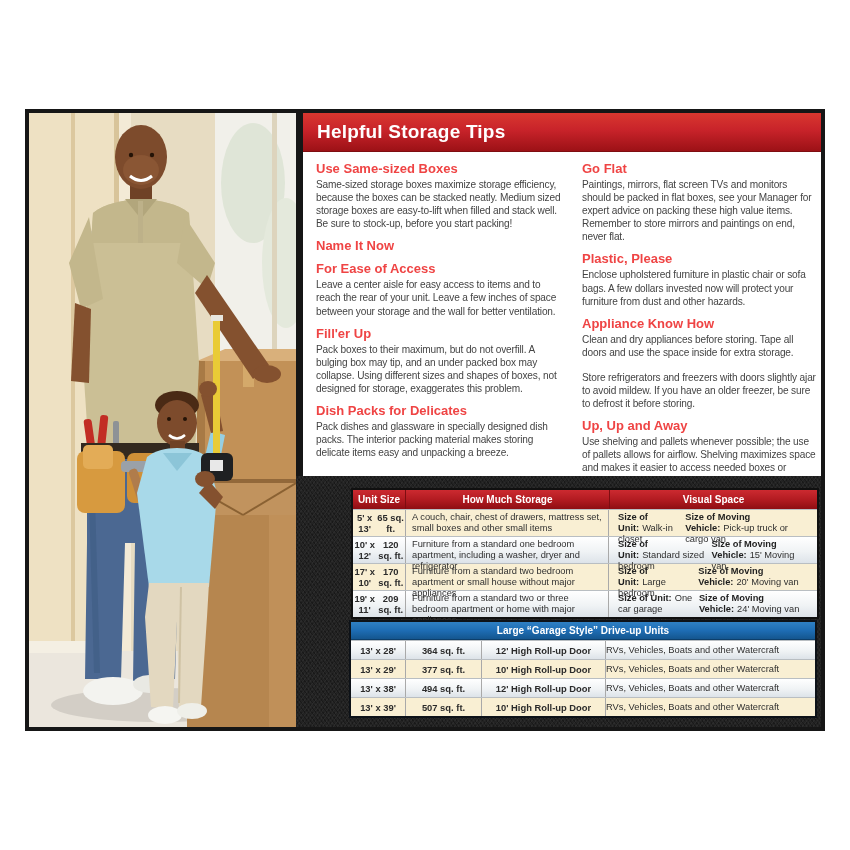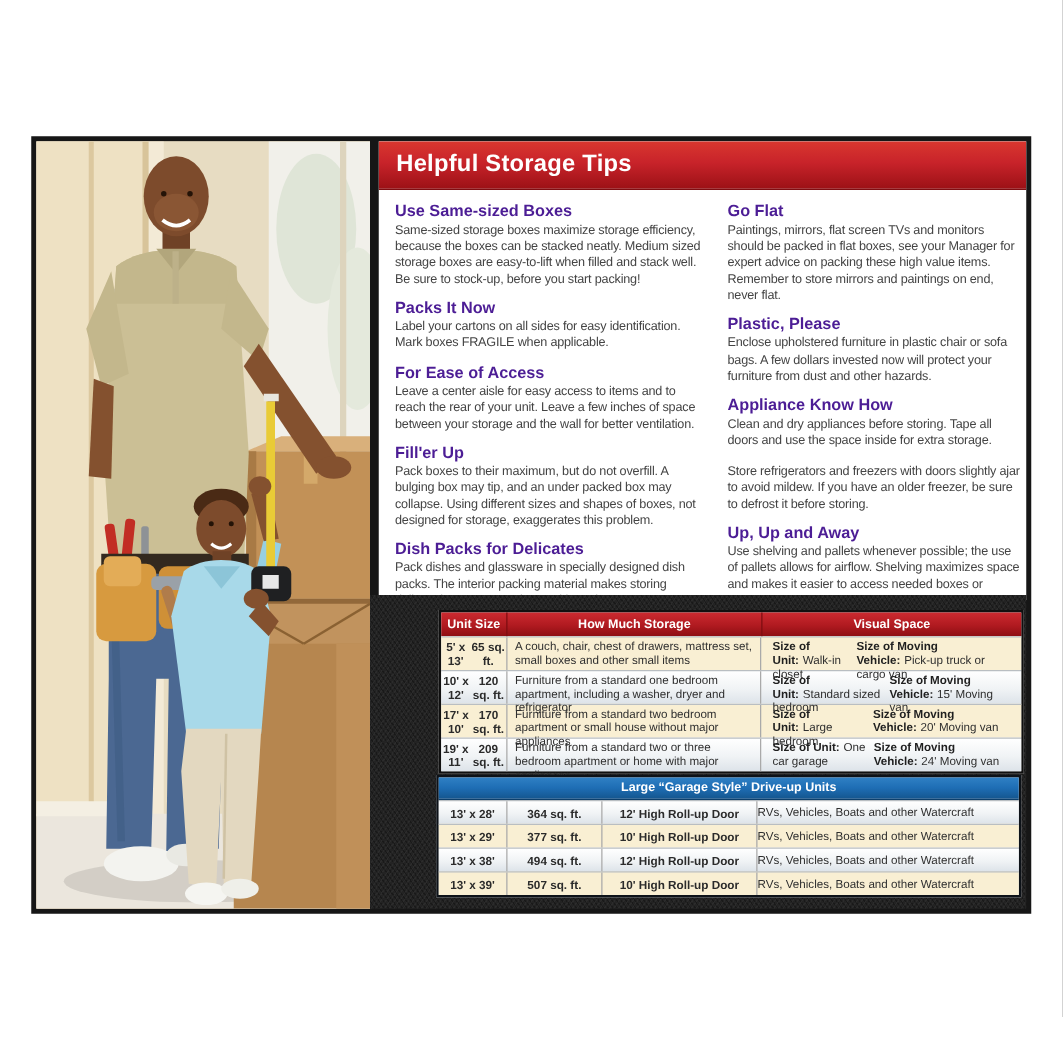--- a/index.html
+++ b/index.html
@@ -9,21 +9,21 @@
   
   .photo{position:absolute;left:4px;top:4px;width:267px;height:614px;overflow:hidden;background:#e7dcc2;}
   
   .white-panel{position:absolute;left:278px;top:4px;width:518px;height:367px;background:#ffffff;overflow:hidden;}
   .red-bar{height:38px;background:linear-gradient(180deg,#d9372f 0%,#c8232a 45%,#9c1116 100%);
            display:flex;align-items:center;border-bottom:1px solid #7e0d11;}
   .red-bar .title{color:#ffffff;font-size:19px;font-weight:bold;padding-left:14px;letter-spacing:.2px;}
   .tips-cols{display:flex;padding:8px 0 0 13px;}
   .tips-col-left{width:250px;margin-right:16px;}
   .tips-col-right{width:234px;}
-  .tip h3{margin:9px 0 2px 0;font-size:13px;line-height:14px;color:#4c1d95;font-weight:bold;}
+  .tip h3{margin:9px 0 2px 0;font-size:13px;line-height:14px;color:#ef4444;font-weight:bold;}
   .tip:first-child h3{margin-top:2px;}
   .tip p{margin:0;font-size:10.1px;line-height:13.1px;color:#444444;letter-spacing:-0.15px;}
   .tip p + p{margin-top:12px;}
   
   .dark-panel{position:absolute;left:271px;top:367px;width:525px;height:251px;
       background-color:#232323;
       background-image:repeating-linear-gradient(125deg,rgba(255,255,255,.04) 0 1px,transparent 1px 3px),
                        repeating-linear-gradient(55deg,rgba(0,0,0,.28) 0 1px,transparent 1px 3px);}
   .unit-table{position:absolute;left:55px;top:12px;width:464px;border:2px solid #101010;background:#ffffff;}
   .garage-table{position:absolute;left:53px;top:144px;width:464px;border:2px solid #0d1218;background:#ffffff;}
@@ -159,22 +159,21 @@
       <div class="red-bar">
         <span class="title">Helpful Storage Tips</span>
       </div>
       <div class="tips-cols">
         <div class="tips-col-left">
           <div class="tip">
             <h3>Use Same-sized Boxes</h3>
             <p>Same-sized storage boxes maximize storage efficiency, because the boxes can be stacked neatly. Medium sized storage boxes are easy-to-lift when filled and stack well. Be sure to stock-up, before you start packing!</p>
           </div>
           <div class="tip">
-            <h3>Packs It Now</h3>
-            <p>Label your cartons on all sides for easy identification. Mark boxes FRAGILE when applicable.</p>
+            <h3>Name It Now</h3>
           </div>
           <div class="tip">
             <h3>For Ease of Access</h3>
             <p>Leave a center aisle for easy access to items and to reach the rear of your unit. Leave a few inches of space between your storage and the wall for better ventilation.</p>
           </div>
           <div class="tip">
             <h3>Fill'er Up</h3>
             <p>Pack boxes to their maximum, but do not overfill. A bulging box may tip, and an under packed box may collapse. Using different sizes and shapes of boxes, not designed for storage, exaggerates this problem.</p>
           </div>
           <div class="tip">

